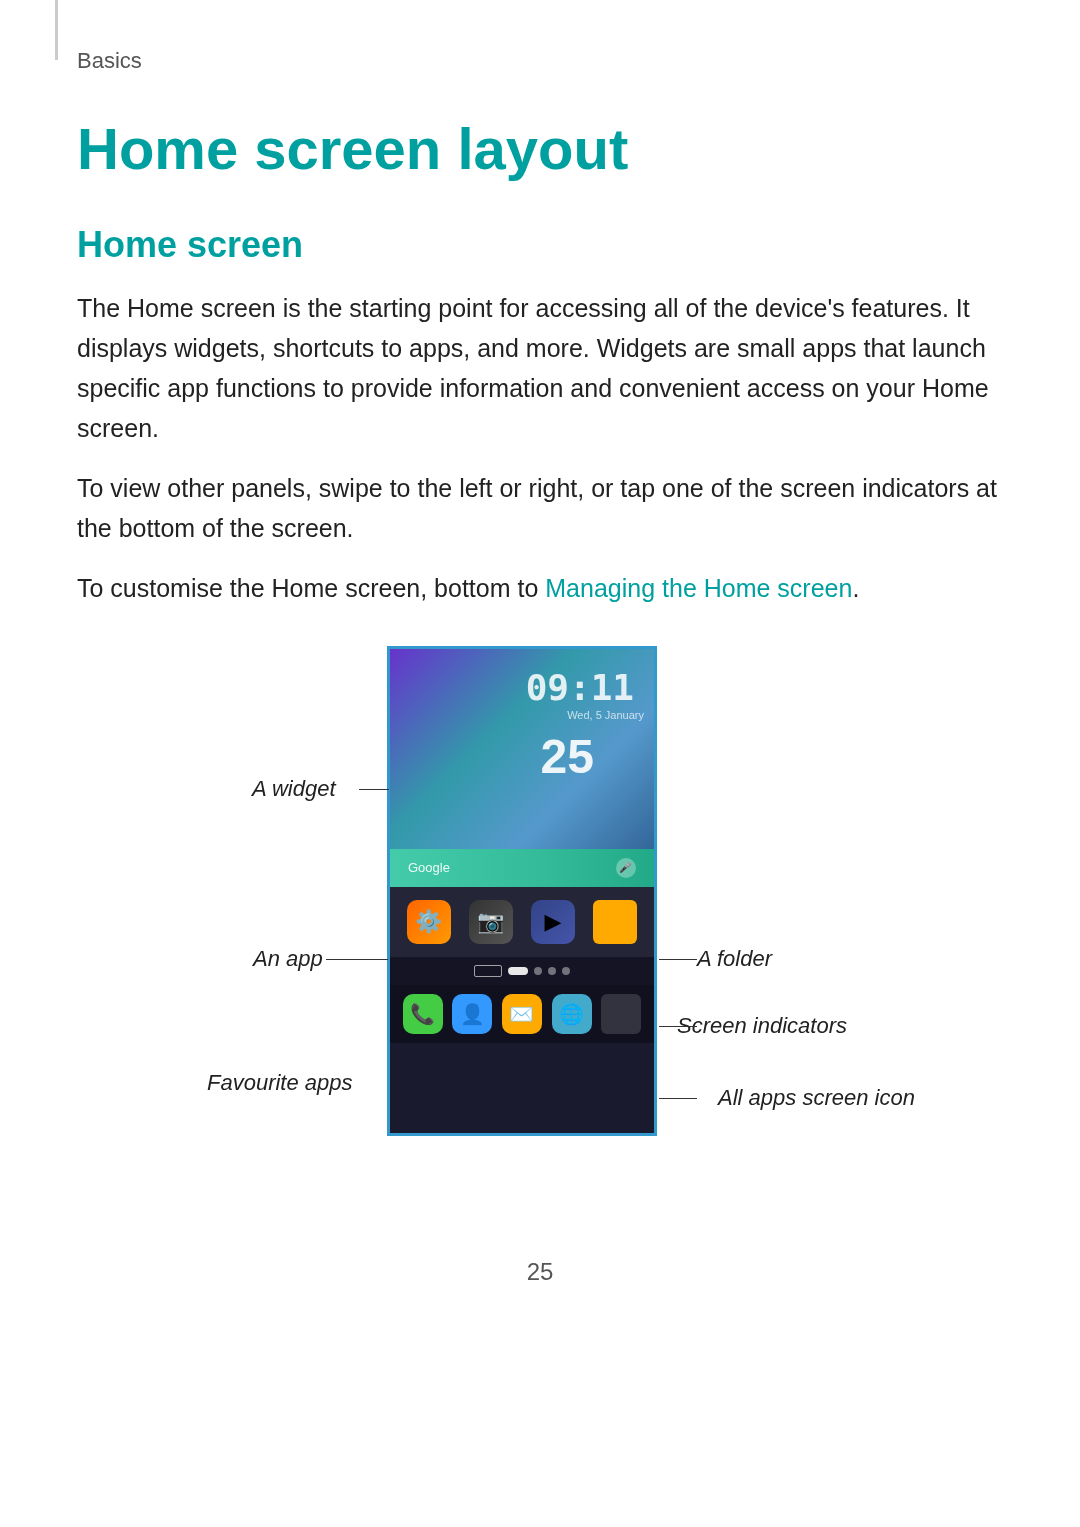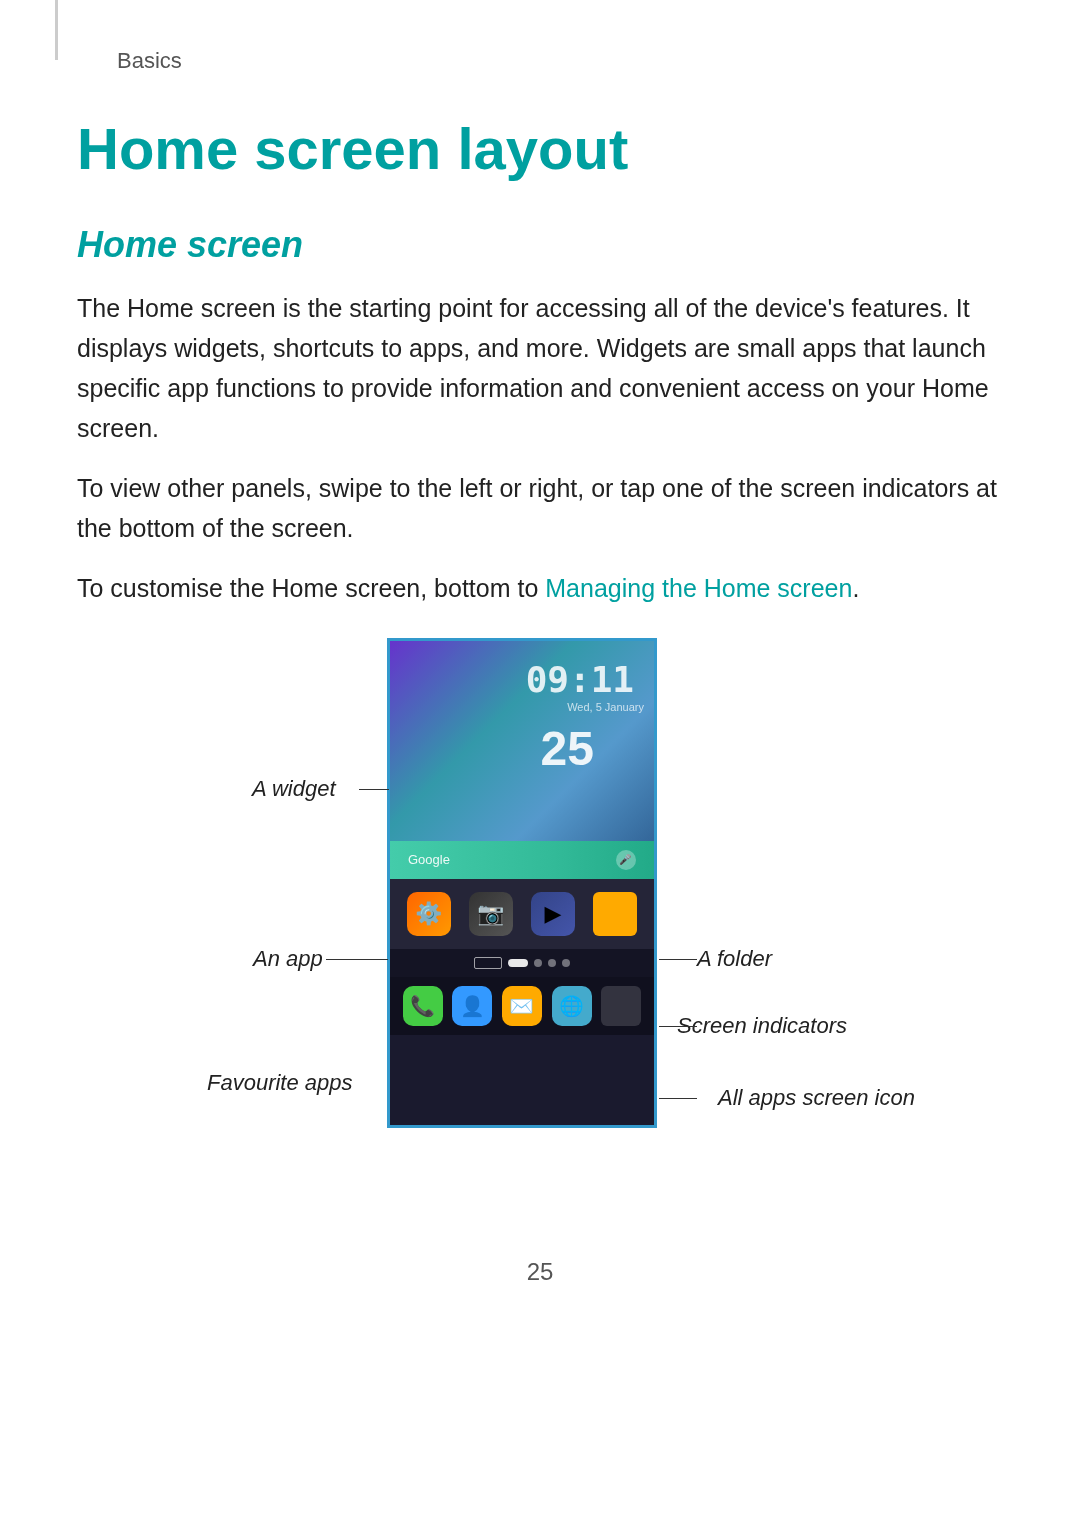--- a/index.html
+++ b/index.html
@@ -24,35 +24,33 @@
       top: 0;
       width: 3px;
       height: 60px;
       background: #ccc;
     }
     .breadcrumb {
       font-size: 22px;
       color: #555;
       margin-bottom: 40px;
       margin-top: 8px;
-      margin-left: 40px;
     }
     .page-title {
       font-size: 58px;
       font-weight: bold;
       color: #00a0a0;
       margin-bottom: 40px;
       line-height: 1.2;
     }
     .section-title {
       font-size: 36px;
       font-weight: bold;
       color: #00a0a0;
       margin-bottom: 22px;
-      font-style: italic;
     }
     .body-text {
       font-size: 25px;
       color: #222;
       line-height: 1.6;
       margin-bottom: 20px;
     }
     .link-text {
       color: #00a0a0;
       text-decoration: none;
@@ -60,21 +58,21 @@
     .diagram-area {
       position: relative;
       width: 100%;
       margin-top: 30px;
       height: 560px;
     }
     
     .phone-mockup {
       position: absolute;
       left: 310px;
-      top: 0;
+      top: 8px;
       width: 270px;
       height: 490px;
       border: 3px solid #3399cc;
       background: #1a1a2e;
       overflow: hidden;
     }
     
     .widget-area {
       width: 100%;
       height: 200px;

